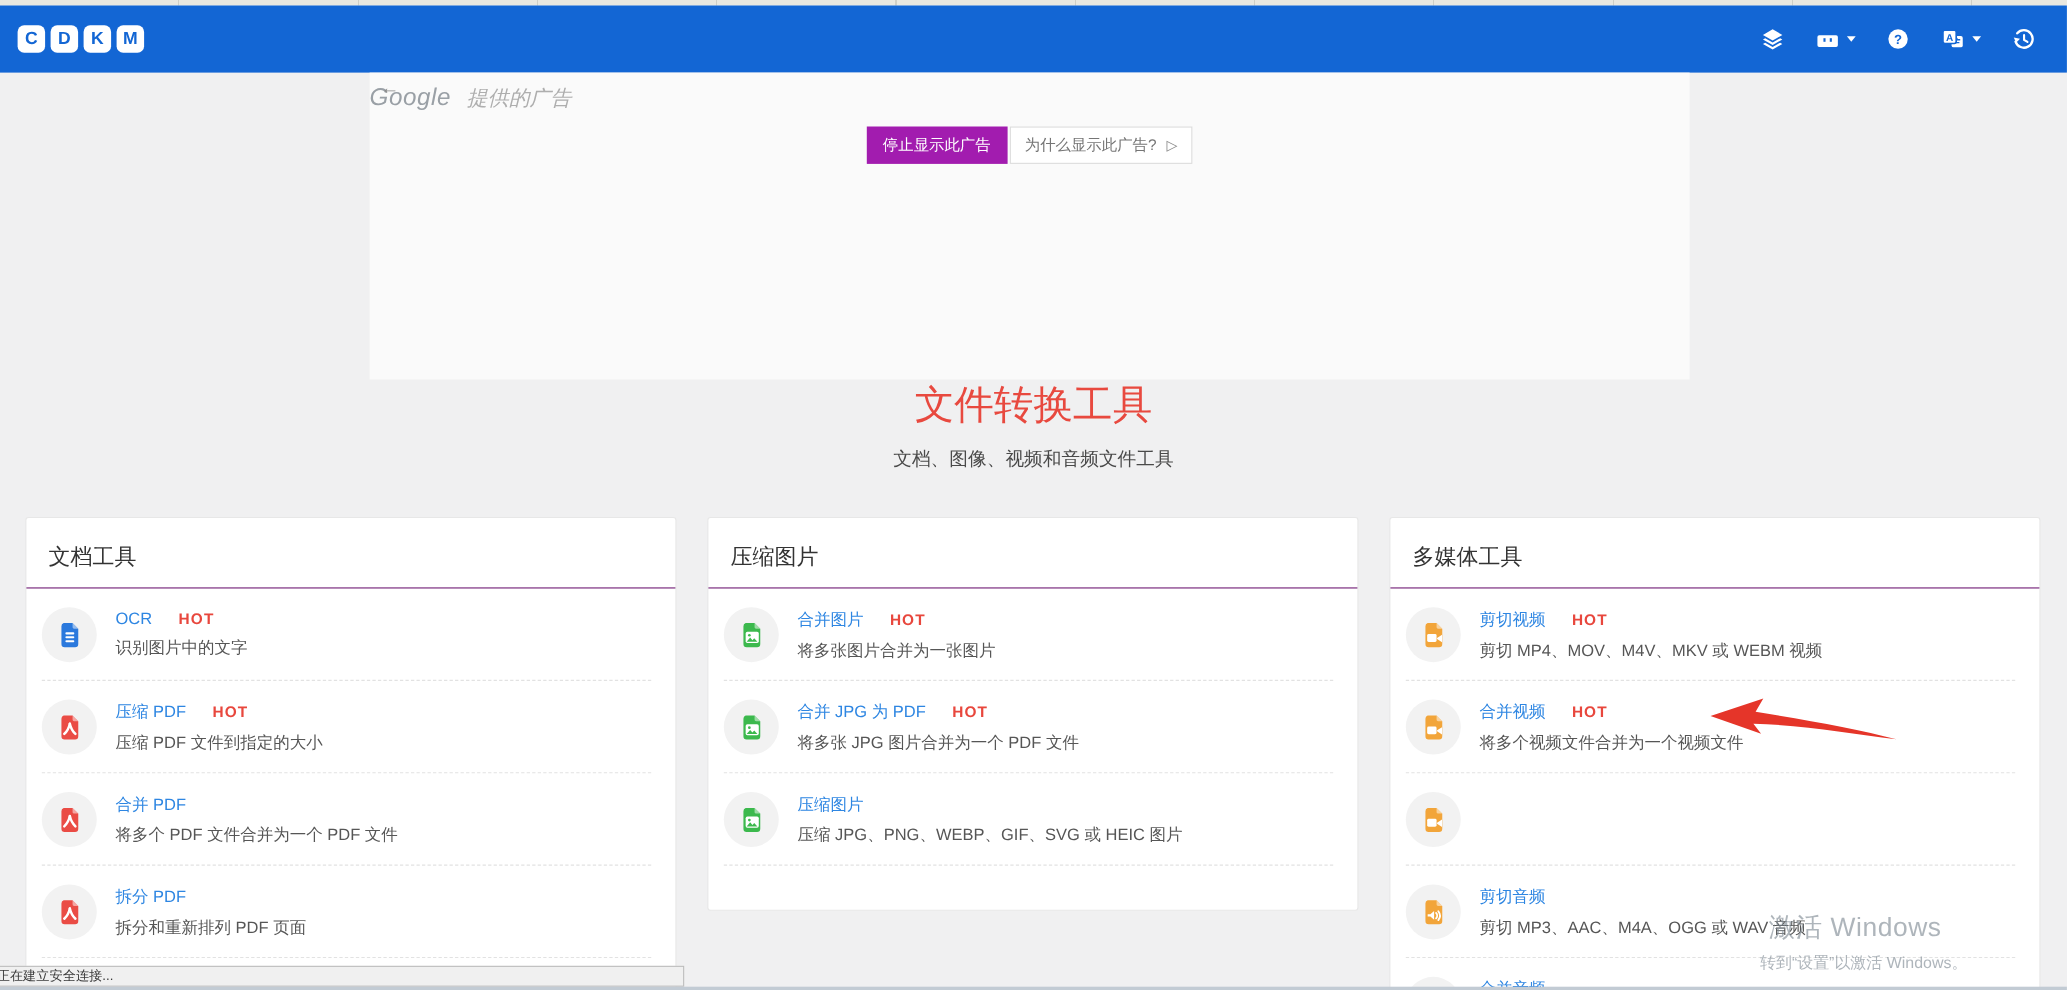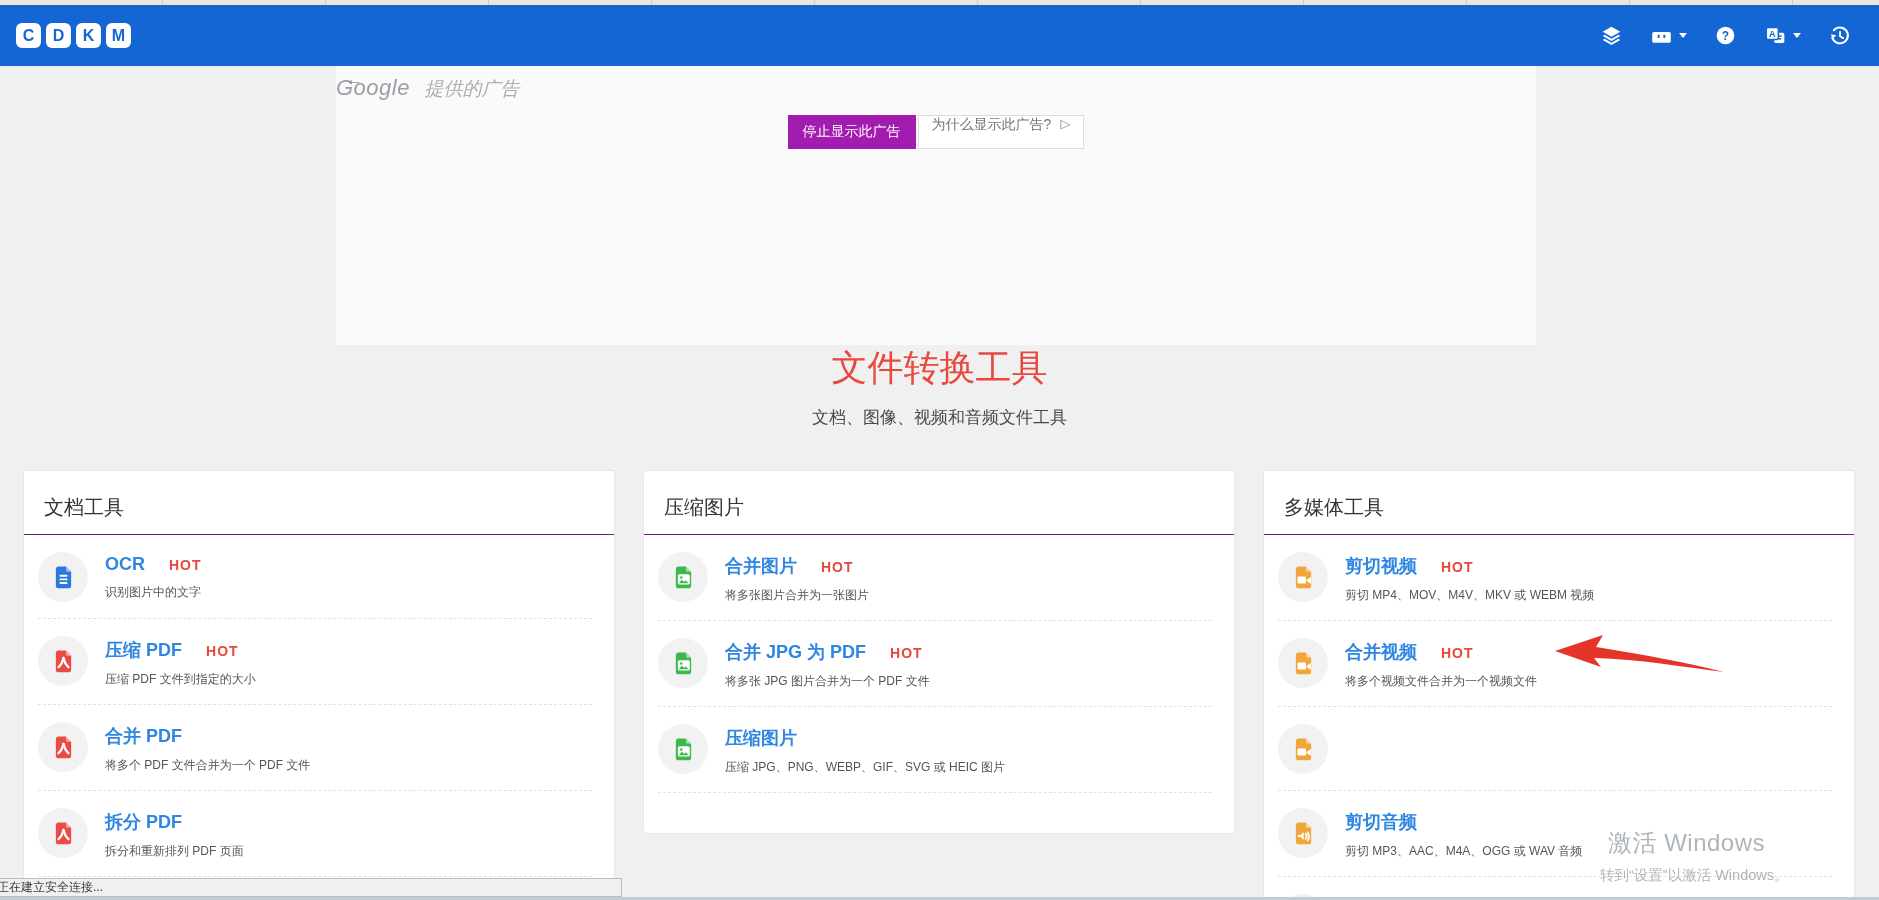--- a/index.html
+++ b/index.html
@@ -29,43 +29,43 @@
   
   .ad-box{position:absolute;left:336px;top:66px;width:1200px;height:279px;background:#fafafa;}
   .ad-back{position:absolute;left:10px;top:4px;font-size:17px;color:#8a8a8a;cursor:pointer;}
   .ad-provider{margin-top:9px;font-style:italic;}
   .ad-brand{font-size:22px;color:#9aa0a6;font-weight:500;letter-spacing:.5px;}
   .ad-provider-text{font-size:19px;color:#aeaeae;margin-left:10px;}
   .ad-buttons{margin-top:13px;display:flex;justify-content:center;}
   .ad-stop-btn{background:#a21caf;color:#fff;border:none;font-size:14px;height:34px;padding:0 15px;
     cursor:pointer;font-family:inherit;}
   .ad-why-btn{background:#fff;border:1px solid #dcdcdc;color:#757575;font-size:14px;height:34px;
-    padding:0 13px;margin-left:2px;display:flex;align-items:flex-start;gap:9px;cursor:pointer;font-family:inherit;box-sizing:border-box;}
+    padding:0 13px;margin-left:2px;display:flex;align-items:center;gap:9px;cursor:pointer;font-family:inherit;box-sizing:border-box;}
   .adchoices{font-size:13px;color:#8a8a8a;}
 
   
   .hero{position:absolute;top:344px;left:0;right:0;text-align:center;}
   .hero-title{margin:0;font-size:36px;font-weight:500;color:var(--title-red);}
   .hero-subtitle{margin-top:13px;font-size:17px;color:#4a4a4a;}
 
   
   .cards{position:absolute;left:23px;top:470px;width:1832px;display:flex;gap:28px;align-items:flex-start;}
   .card{flex:1;background:#fff;border:1px solid #e7e7e7;border-radius:3px;padding-bottom:40px;box-sizing:border-box;}
   .card-header{margin:0;padding:25px 20px 15px;font-size:20px;line-height:23px;font-weight:400;color:#333;
     border-bottom:1px solid #701a75;}
   .tool-item{display:flex;align-items:flex-start;margin:0 22px 0 14px;padding:17px 0 16px;
     border-bottom:1px dashed #e2e2e2;cursor:pointer;}
   .tool-icon{width:50px;height:50px;border-radius:50%;background:#f2f2f2;display:flex;align-items:center;
     justify-content:center;flex:none;}
   .tool-icon svg{width:27px;height:27px;display:block;}
   .tool-text{margin-left:17px;padding-top:2px;}
   .tool-title-row{display:flex;align-items:baseline;}
-  .tool-link{font-size:18px;font-weight:bold;color:var(--link);text-decoration:none;cursor:pointer;}
+  .tool-link{font-size:15px;font-weight:normal;color:var(--link);text-decoration:none;cursor:pointer;}
   .hot{margin-left:24px;font-size:14px;font-weight:bold;color:var(--hot);letter-spacing:1px;}
-  .tool-desc{margin-top:9px;font-size:12px;color:#565656;}
+  .tool-desc{margin-top:9px;font-size:15px;color:#565656;}
 
   
   .red-arrow{position:absolute;left:0;top:0;pointer-events:none;}
   .watermark{position:absolute;left:1600px;top:827px;color:rgba(125,135,145,.62);}
   .wm1{font-size:24px;letter-spacing:.5px;padding-left:8px;}
   .wm2{font-size:14.5px;margin-top:7px;}
   .status-bubble{position:absolute;left:-6px;top:878px;width:624px;height:17px;background:#f0f0f0;
     border:1px solid #bdbdbd;font-size:12px;line-height:17px;padding-left:2px;color:#3a3a3a;}
   .taskbar-strip{position:absolute;left:0;top:897px;right:0;height:3px;background:#c2cbd4;}
 </style>

